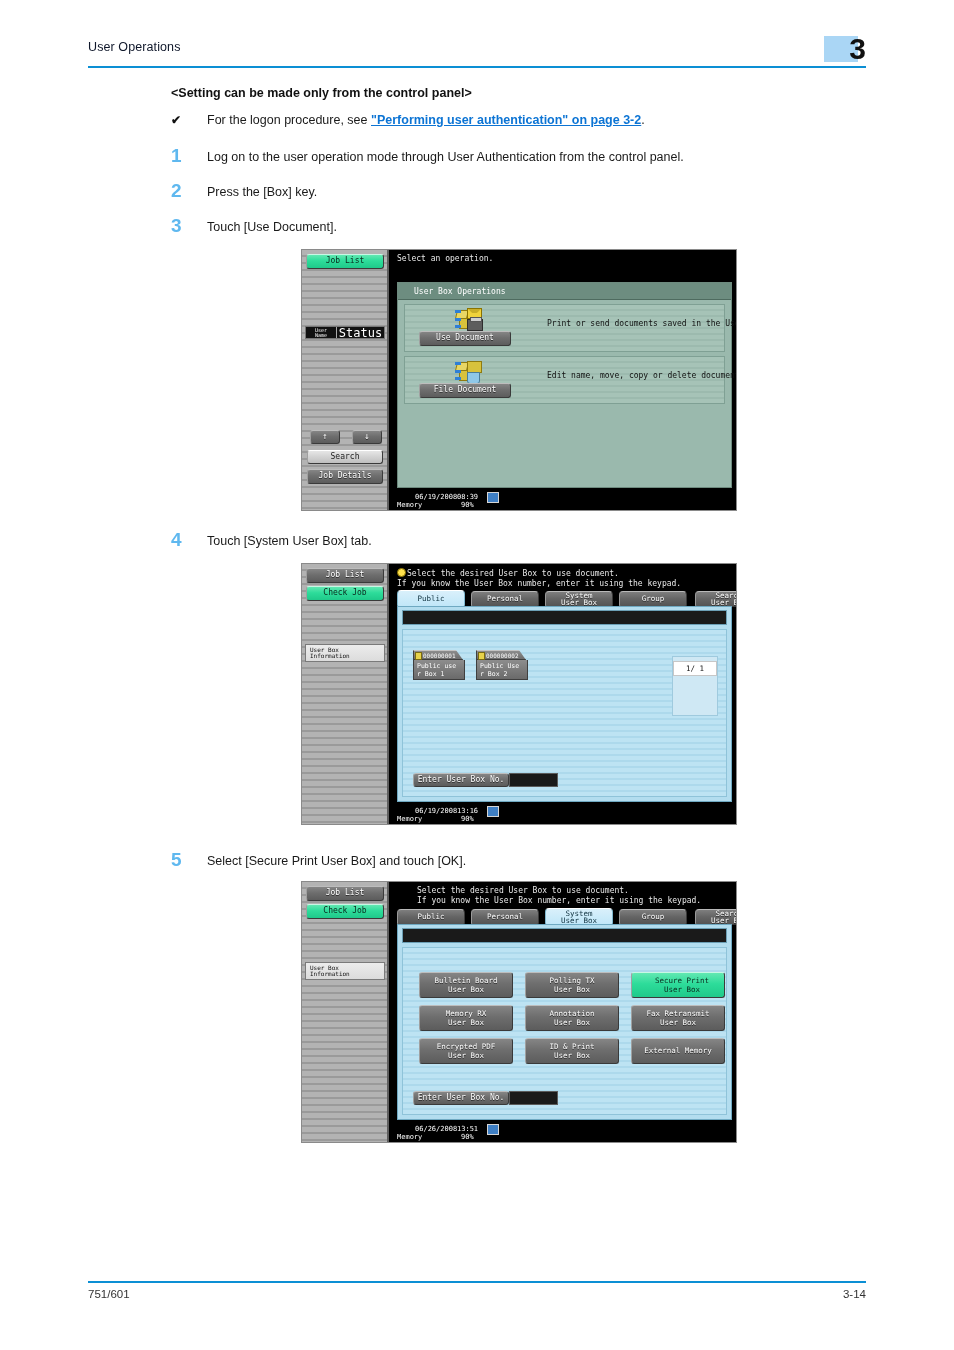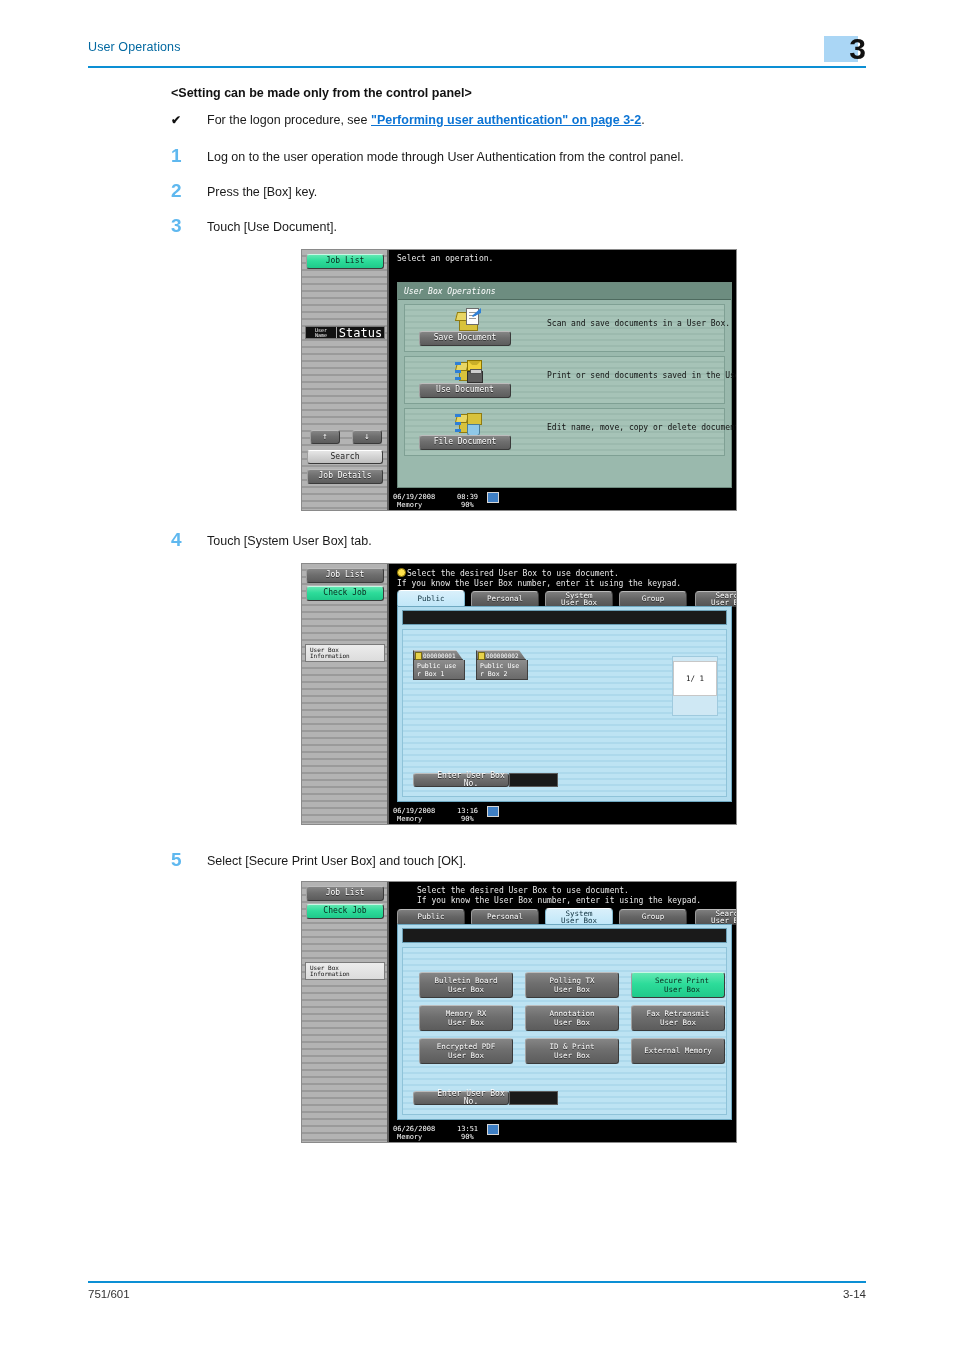--- a/index.html
+++ b/index.html
@@ -16,21 +16,21 @@
     overflow: hidden;
   }
 
   
   .page-header {
     position: absolute;
     left: 88px; top: 36px; width: 778px; height: 34px;
   }
   .page-header .chapter-title {
     position: absolute; left: 0; top: 4px;
-    font-size: 12.5px; color: #0369a1; letter-spacing: .1px;
+    font-size: 12.5px; color: #0f172a; letter-spacing: .1px;
   }
   .page-header .chapter-badge {
     position: absolute; right: 8px; top: 0;
     width: 34px; height: 26px; background: #aad6f5;
   }
   .page-header .chapter-num {
     position: absolute; right: 0px; top: -4px;
     font-size: 30px; font-weight: bold; color: #111;
     line-height: 34px;
   }
@@ -163,23 +163,22 @@
 
   
   .green-panel {
     position: absolute; left: 6px; top: 32px; right: 4px; bottom: 22px;
     background: #9ab9ad;
     border: 1px solid #6d8a7e;
     box-sizing: border-box;
   }
   .green-panel .gp-title {
     height: 16px; background: #6d8d80; color: #fff;
-    font-size: 8px; display: flex; align-items: center; padding-left: 6px;
+    font-size: 8px; display: flex; align-items: center; padding-left: 16px;
     border-bottom: 1px solid #4e6b5f;
-    font-style: italic;
   }
   .gp-row {
     position: relative; height: 48px; margin: 4px 6px 0 6px;
     background: repeating-linear-gradient(to bottom,
        #a6c3b7 0px, #a6c3b7 4px, #9cbaae 4px, #9cbaae 6px);
     border: 1px solid #7fa094;
     box-sizing: border-box;
   }
   .gp-row .gp-desc {
     position: absolute; left: 142px; top: 14px;
@@ -245,21 +244,21 @@
   }
   .icon-arrows span {
     position: absolute; left: 0; width: 6px; height: 3px; background: #2f7fd6;
   }
 
   
   .lcd-status {
     position: absolute; left: 0; bottom: 0; right: 0; height: 20px;
     background: #000; color: #fff; font-size: 7px; line-height: 1.35;
   }
-  .lcd-status .dt { position: absolute; left: 2px; top: 3px; }
+  .lcd-status .dt { position: absolute; left: 24px; top: 3px; }
   .lcd-status .tm { position: absolute; left: 66px; top: 3px; }
   .lcd-status .mem { position: absolute; left: 6px; top: 11px; }
   .lcd-status .memval { position: absolute; left: 70px; top: 11px; }
   .lcd-status .neticon {
     position: absolute; left: 96px; top: 2px; width: 10px; height: 9px;
     background: #3f7fc4; border: 1px solid #d5d5d5;
   }
 
   
   .tabbar {
@@ -322,28 +321,28 @@
     color: #fff; font-size: 6.5px; line-height: 1.25;
     padding: 2px 0 0 3px;
   }
   .pager {
     position: absolute; right: 8px; top: 26px; width: 46px; height: 60px;
     background: #cfe8f4; border: 1px solid #9fcade; box-sizing: border-box;
   }
   .pager .pnum {
     position: absolute; left: 0; top: 4px; width: 100%;
     background: #ffffff; color: #111; font-size: 7.5px;
-    text-align: center; padding: 12px 0; border: 1px solid #c7c7c7;
+    text-align: center; padding: 2px 0; border: 1px solid #c7c7c7;
     box-sizing: border-box;
   }
   .enterbox {
     position: absolute; left: 10px; bottom: 9px; width: 145px; height: 14px;
   }
   .enterbox .eb-btn {
-    position: absolute; left: 0; top: 0; width: 96px; height: 14px; padding-left: 20px;
+    position: absolute; left: 0; top: 0; width: 96px; height: 14px;
   }
   .enterbox .eb-field {
     position: absolute; left: 96px; top: 0; width: 49px; height: 14px;
     background: #1a1a1a; border: 1px solid #5b5b5b; box-sizing: border-box;
   }
   .okbar {
     position: absolute; right: 4px; bottom: 2px; width: 126px; height: 16px;
   }
   .okbar .key3d { position: absolute; top: 0; width: 58px; height: 15px; font-size: 8px; }
   .okbar .cancel { left: 0; }
@@ -418,30 +417,20 @@
     <div class="key3d light sb-delete">Search</div>
     <div class="key3d sb-jobdetails">Job Details</div>
   </div>
 
   <div class="lcd-right">
     <div class="lcd-instr" style="white-space: pre-line;">Select an operation.</div>
 
     <div class="green-panel">
       <div class="gp-title">User Box Operations</div>
 
-      <div class="gp-row">
-        <div class="gp-icon">
-          <div class="icon-box"></div>
-            <div class="icon-lid"></div>
-          <div class="icon-paper"></div>
-            <div class="icon-pen"></div>
-        </div>
-        <div class="gp-desc">Scan and save documents in a User Box.</div>
-        <div class="key3d gp-btn">Save Document</div>
-      </div>
 
       <div class="gp-row">
         <div class="gp-icon">
           <div class="icon-box" style="top:6px;"></div>
             <div class="icon-lid" style="top:2px;"></div>
           <div class="icon-arrows">
               <span style="top:0"></span>
               <span style="top:8px"></span>
               <span style="top:15px"></span>
             </div>

